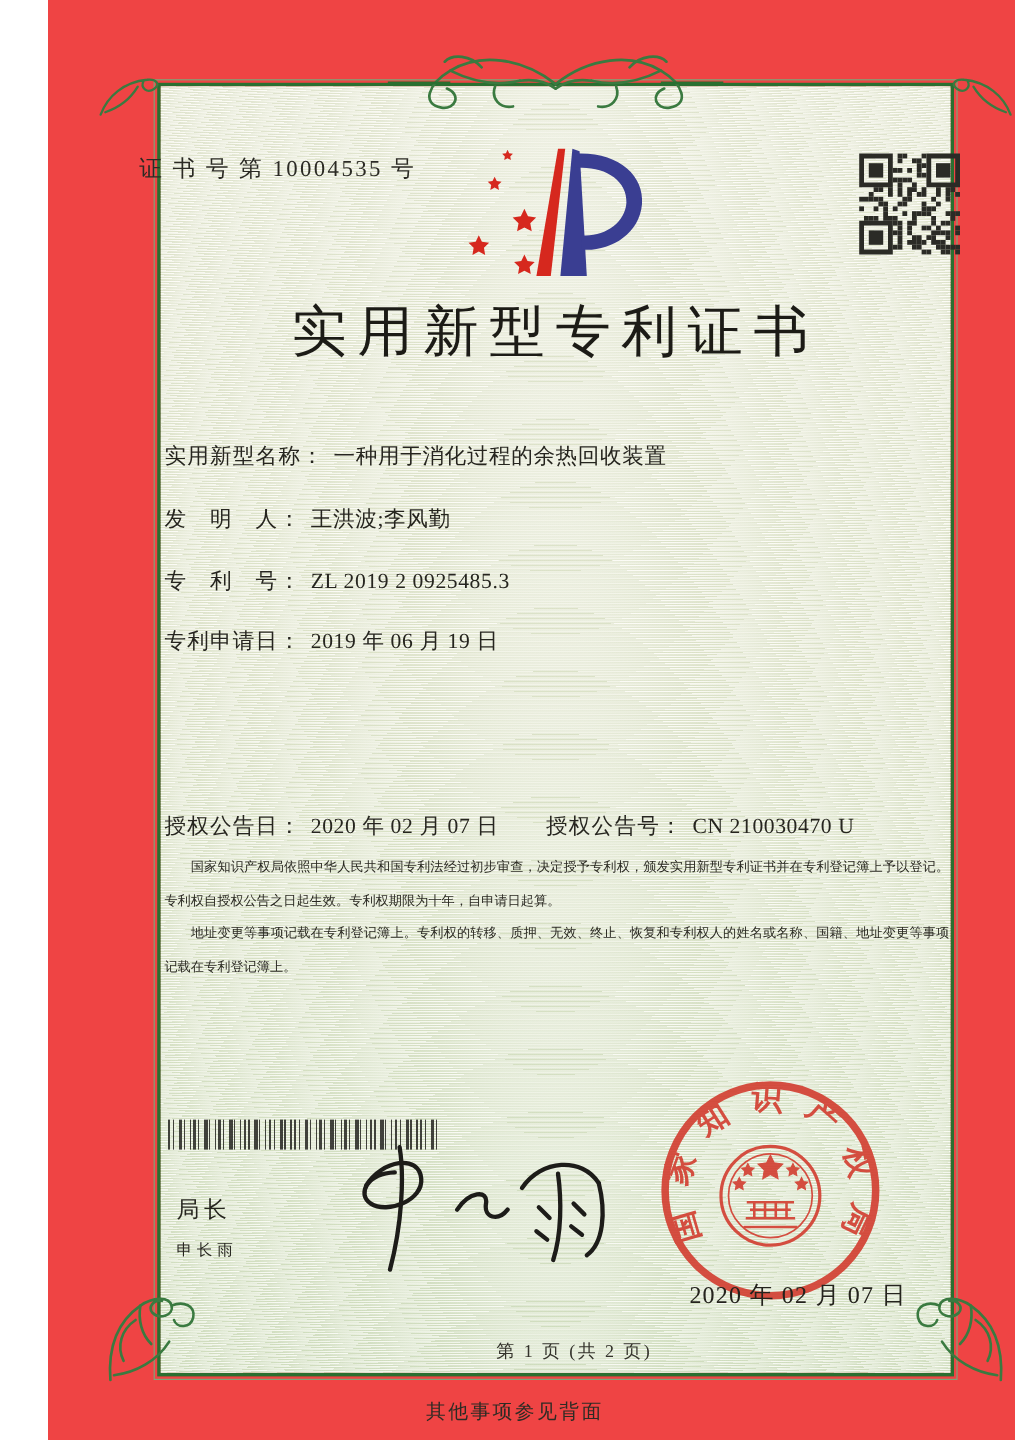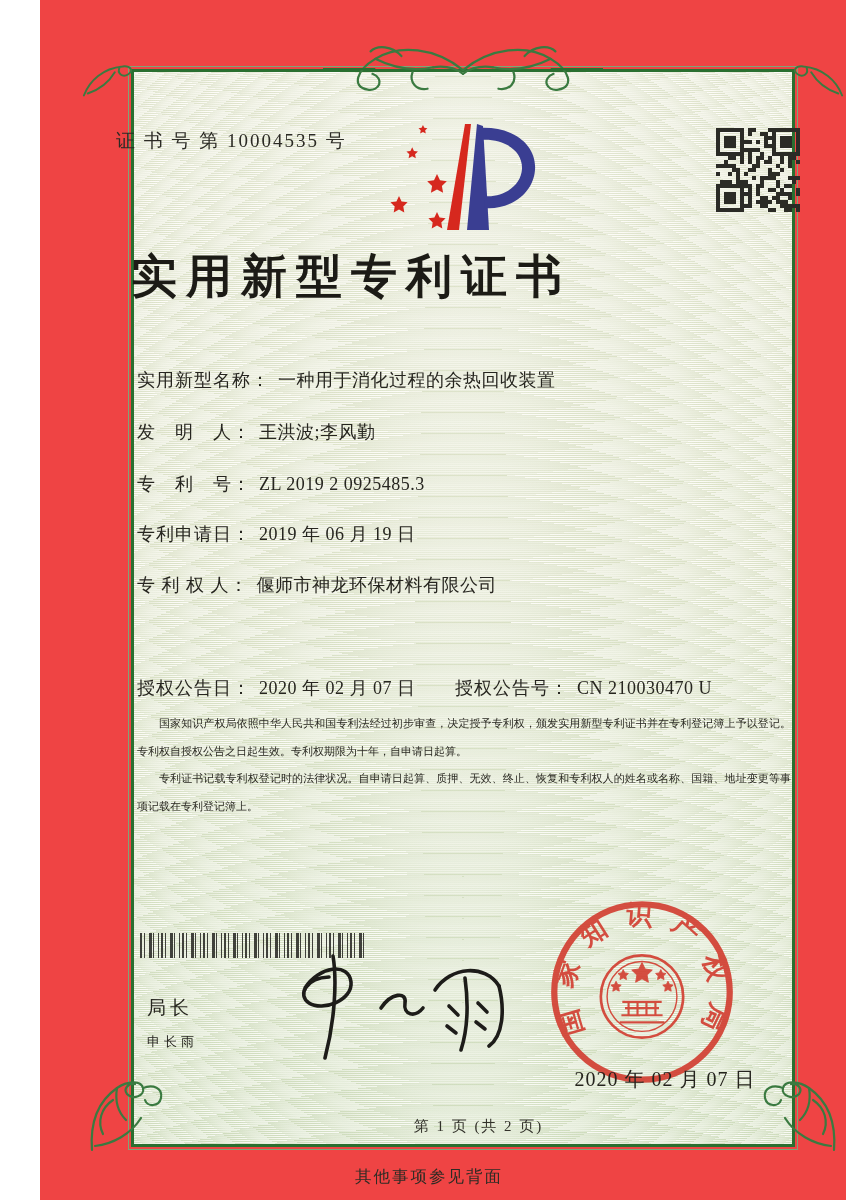--- a/index.html
+++ b/index.html
@@ -20,21 +20,21 @@
   }
   .frame .waves{
     position:absolute; inset:0;
     background:
       repeating-radial-gradient(1600px 420px at 50% -260px, rgba(255,255,255,.50) 0 1.6px, rgba(126,162,112,.10) 5px 8px),
       repeating-radial-gradient(1600px 420px at 50% 1340px, rgba(255,255,255,.45) 0 1.6px, rgba(126,162,112,.10) 5px 8px),
       linear-gradient(#f7f4e4 0%, #f2f1dd 45%, #e9eed6 78%, #e3ebd1 100%);
   }
   .abs{position:absolute;}
   .cert-no{left:76px; top:128px; font-size:19px; letter-spacing:2px; color:#2b2a24;}
-  .title{left:91px; right:91px; top:246px; text-align:left; font-size:46px; font-weight:bold; letter-spacing:9px; color:#1c1b16;}
+  .title{left:91px; right:91px; top:246px; text-align:center; font-size:46px; font-weight:normal; letter-spacing:9px; color:#1c1b16;}
   .row{position:absolute; left:97px; width:660px; font-size:18px; white-space:nowrap;}
   .row .lbl{letter-spacing:1px;}
   .row .val{margin-left:8px; letter-spacing:0.5px;}
   .grant-no{position:absolute; left:318px; top:0;}
   .paras{left:97px; top:710px; width:654px; font-size:11px; line-height:27.5px; text-align:justify; color:#2a2922;}
   .paras p{margin:0; text-indent:2em;}
   .officer-title{left:107px; top:995px; font-size:19px; letter-spacing:4px;}
   .officer-name{left:107px; top:1033px; font-size:13px; letter-spacing:4px;}
   .barcode{
     left:100px; top:933px; width:228px; height:25px;
@@ -279,33 +279,30 @@
   </div>
   <div class="row" style="top:420px">
     <span class="lbl">发　明　人：</span><span class="val">王洪波;李风勤</span>
   </div>
   <div class="row" style="top:472px">
     <span class="lbl">专　利　号：</span><span class="val">ZL 2019 2 0925485.3</span>
   </div>
   <div class="row" style="top:522px">
     <span class="lbl">专利申请日：</span><span class="val">2019 年 06 月 19 日</span>
   </div>
-  <div class="row" style="top:573px">
-    <span class="lbl">专 利 权 人：</span><span class="val">偃师市神龙环保材料有限公司</span>
-  </div>
   <div class="row" style="top:676px">
     <span class="lbl">授权公告日：</span><span class="val">2020 年 02 月 07 日</span>
     <span class="grant-no">
       <span class="lbl">授权公告号：</span><span class="val">CN 210030470 U</span>
     </span>
   </div>
 
   <div class="abs paras">
     <p>国家知识产权局依照中华人民共和国专利法经过初步审查，决定授予专利权，颁发实用新型专利证书并在专利登记簿上予以登记。专利权自授权公告之日起生效。专利权期限为十年，自申请日起算。</p>
-    <p>专利证书记载专利权登记时的法律状况。自申请日起算、质押、无效、终止、恢复和专利权人的姓名或名称、国籍、地址变更等事项记载在专利登记簿上。</p>
+    <p>地址变更等事项记载在专利登记簿上。专利权的转移、质押、无效、终止、恢复和专利权人的姓名或名称、国籍、地址变更等事项记载在专利登记簿上。</p>
   </div>
 
   <div class="abs barcode"></div>
 
   <div class="abs officer-title">局长</div>
   <div class="abs officer-name">申长雨</div>
 
   <svg class="abs sig" viewBox="0 0 238 118">
     <g stroke="#1d1c19" stroke-width="3.6" fill="none" stroke-linecap="round" stroke-linejoin="round">
       <path d="M30,40 C44,18 74,14 76,34 C78,52 48,64 34,55 C22,47 31,30 54,29"></path>

